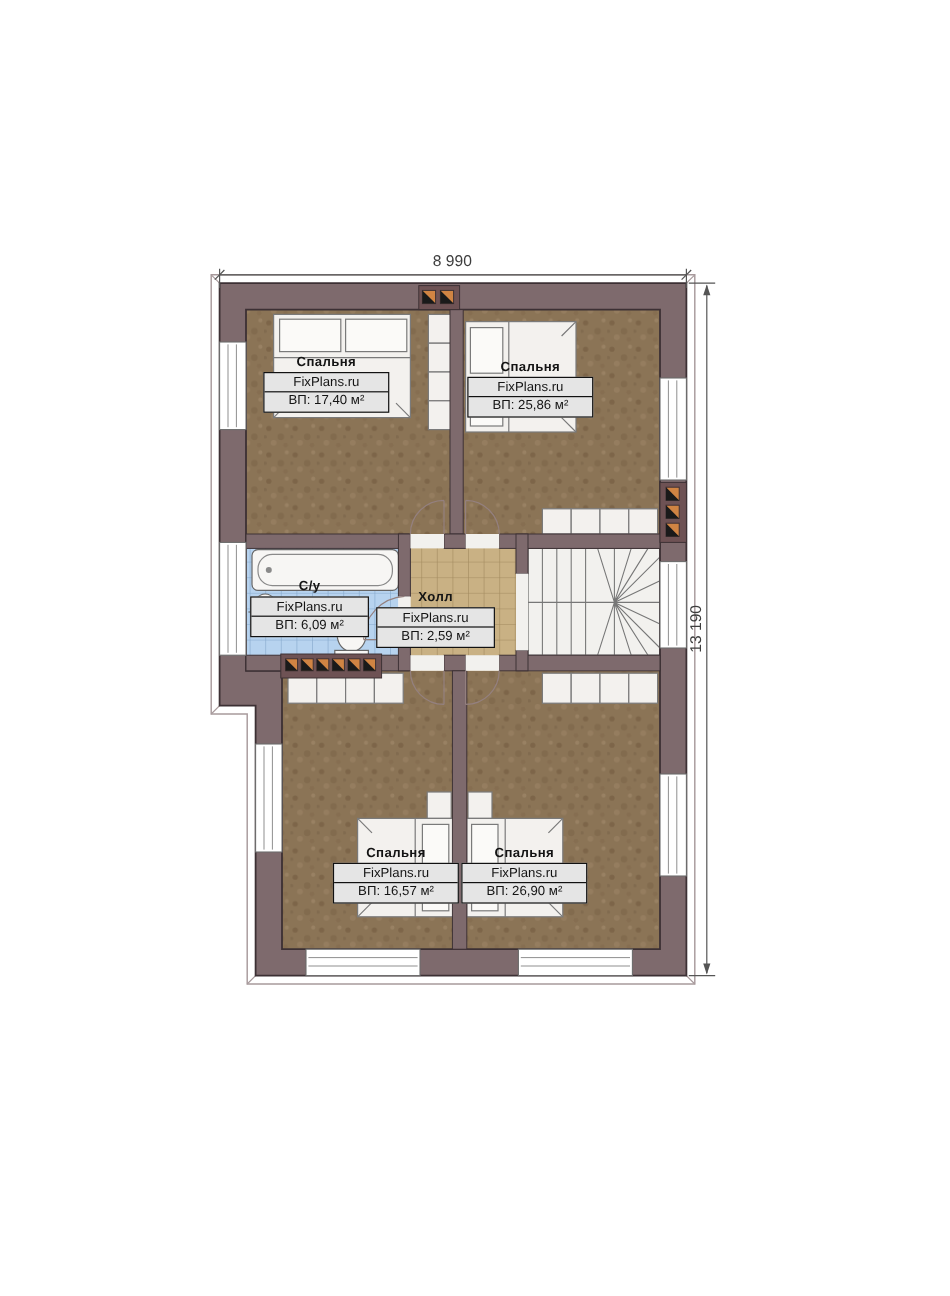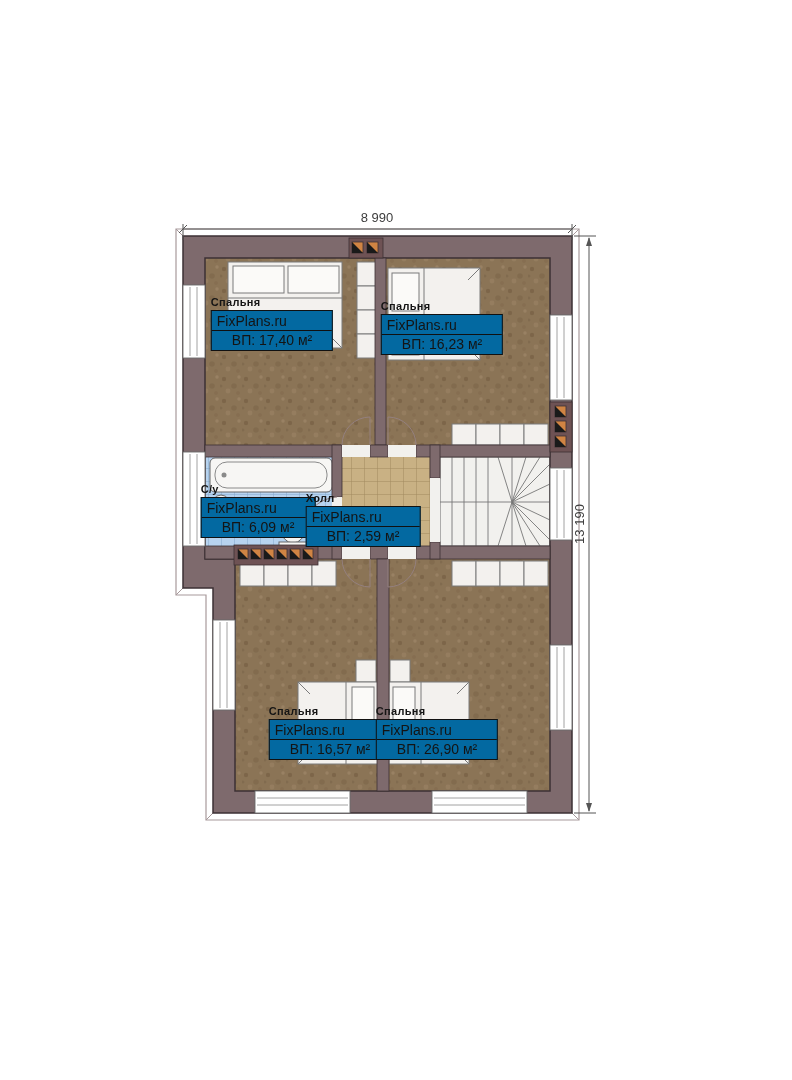--- a/index.html
+++ b/index.html
@@ -2,26 +2,26 @@
 <html><head>
 <meta charset="utf-8">
 <style>
   html,body{margin:0;padding:0;background:#ffffff;}
   #stage{
     position:relative;width:792px;height:1080px;background:#ffffff;overflow:hidden;
     font-family:Liberation Sans, sans-serif;
   }
   #plan-svg{position:absolute;left:0;top:0;}
   .room-label{
-    position:absolute;transform:translateX(-50%);z-index:5;color:#141414;
+    position:absolute;transform:translateX(-50%);text-align:center;z-index:5;color:#141414;
   }
   .room-name{font-weight:bold;font-size:11px;letter-spacing:.3px;margin-bottom:2px;white-space:nowrap;}
   .room-box{
-    display:inline-block;background:#0369a1;border:1.6px solid #111111;
-    font-size:14px;line-height:1.3;white-space:nowrap;
+    display:inline-block;background:#e5e5e5;border:1.6px solid #111111;
+    font-size:11px;line-height:1.3;white-space:nowrap;
   }
   .room-brand{padding:1px 5px 0;border-bottom:1.6px solid #111111;}
   .room-area{padding:0 20px 1px;}
   .dim-text{font-size:13px;fill:#3d3d3d;}
 </style>
 </head>
 <body>
 
 <div id="stage">
 
@@ -273,21 +273,21 @@
     <div class="room-box">
       <div class="room-brand">FixPlans.ru</div>
       <div class="room-area">ВП: 17,40 м²</div>
     </div>
   </div>
 
   <div class="room-label" style="left:442px;top:300px;">
     <div class="room-name">Спальня</div>
     <div class="room-box">
       <div class="room-brand">FixPlans.ru</div>
-      <div class="room-area">ВП: 16,23 м²</div>
+      <div class="room-area">ВП: 25,86 м²</div>
     </div>
   </div>
 
   <div class="room-label" style="left:258px;top:483px;">
     <div class="room-name">С/у</div>
     <div class="room-box">
       <div class="room-brand">FixPlans.ru</div>
       <div class="room-area">ВП: 6,09 м²</div>
     </div>
   </div>

